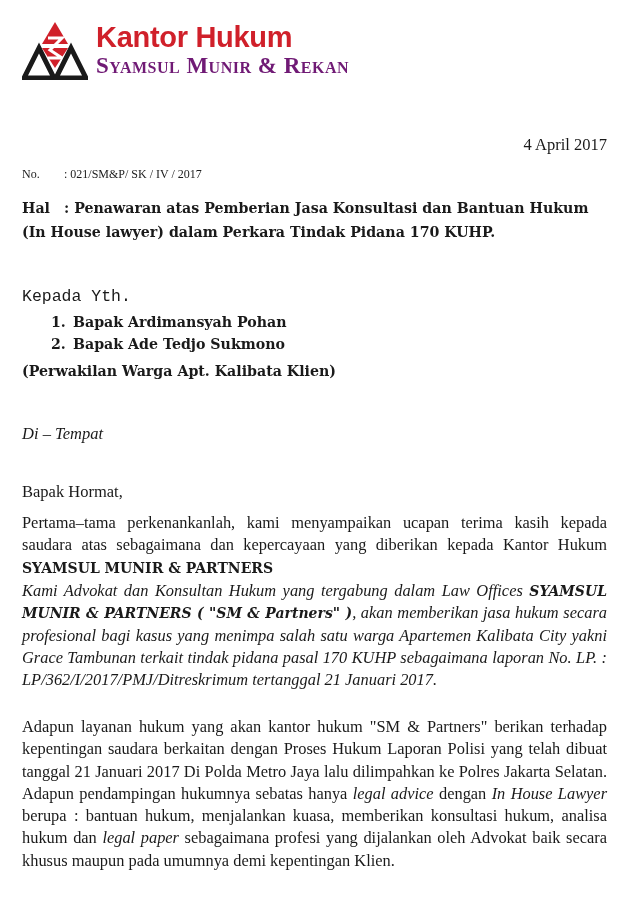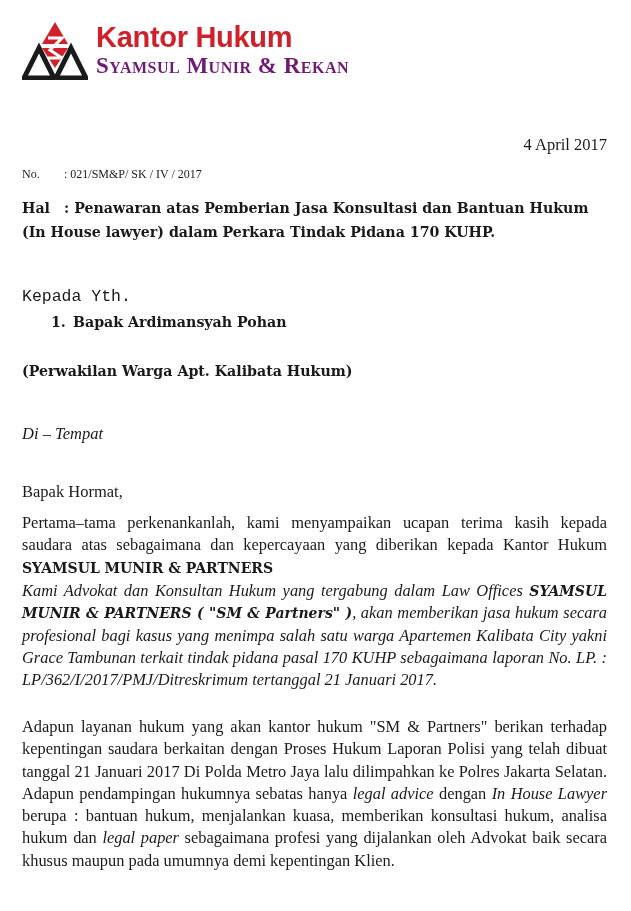--- a/index.html
+++ b/index.html
@@ -41,23 +41,24 @@
 </div>
 
 <div class="hal">
   <span style="display:inline-block;width:42px;">Hal</span><span>: Penawaran atas Pemberian Jasa Konsultasi dan Bantuan Hukum (In House lawyer) dalam Perkara Tindak Pidana 170 KUHP.</span>
 </div>
 
 <div class="t" style="left:22px;top:274px;font-family:Liberation Mono, monospace;font-size:16.5px;margin-top:12px;">Kepada Yth.</div>
 
 <ul class="recip" style="margin:4px;padding:0;">
   <li><span class="num">1.</span><span>Bapak Ardimansyah Pohan</span></li>
+  <li><span class="num">2.</span><span>Bapak Ade Tedjo Sukmono</span></li>
 </ul>
 
-<div class="t b" style="left:22px;top:360px;">(Perwakilan Warga Apt. Kalibata Hukum)</div>
+<div class="t b" style="left:22px;top:360px;">(Perwakilan Warga Apt. Kalibata Klien)</div>
 
 <div class="t" style="left:22px;top:423px;font-family:'Liberation Serif',serif;font-size:16.5px;font-style:italic;">Di – Tempat</div>
 
 <div class="t" style="left:22px;top:481px;font-family:'Liberation Serif',serif;font-size:16.5px;">Bapak Hormat,</div>
 
 <div class="para" style="top:512px;">
   <span>Pertama–tama perkenankanlah, kami menyampaikan ucapan terima kasih kepada saudara atas sebagaimana dan kepercayaan yang diberikan kepada Kantor Hukum </span><span class="b">SYAMSUL MUNIR &amp; PARTNERS</span>
 </div>
 
 <div class="para" style="top:580px;font-style:italic;">

